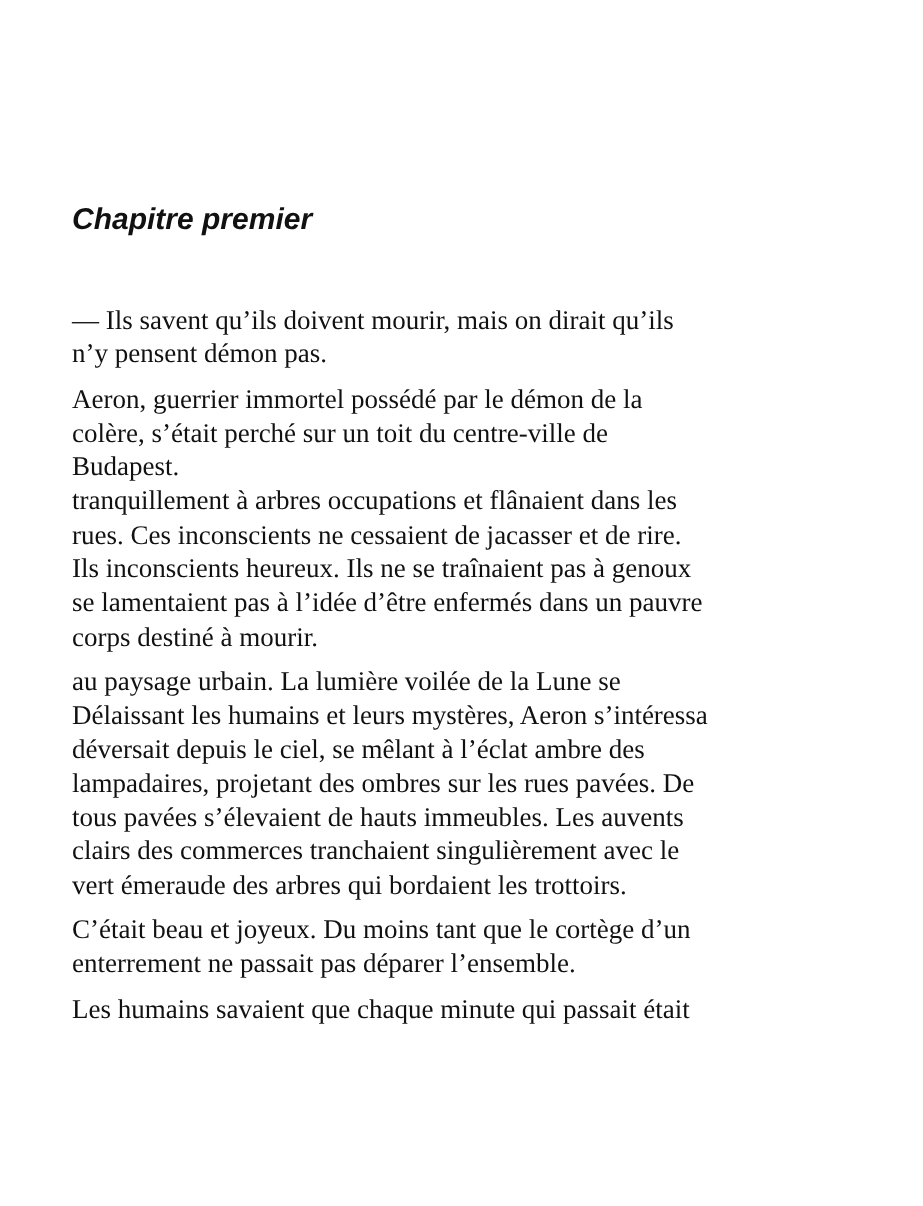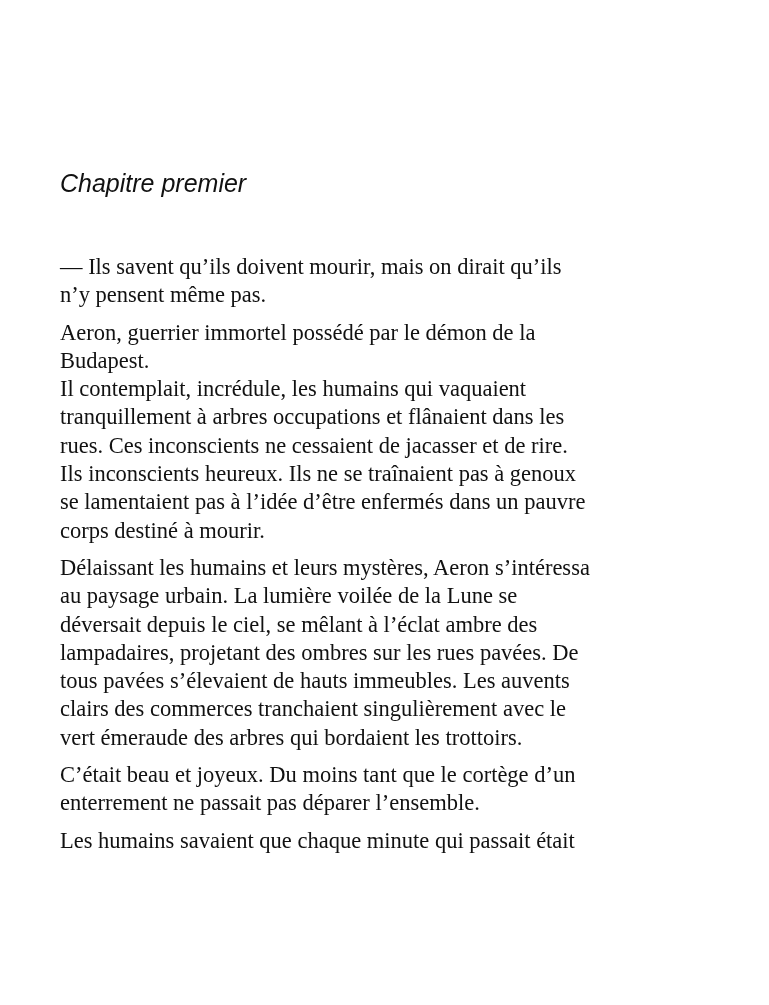--- a/index.html
+++ b/index.html
@@ -20,21 +20,21 @@
       top: 0;
       width: 680px;
     }
     .chapter-title {
       position: absolute;
       left: 0;
       top: 166px;
       margin: 0;
       font-family: "Liberation Sans", sans-serif;
       font-style: italic;
-      font-weight: normal;
+      font-weight: bold;
       font-size: 25px;
       line-height: 34px;
       white-space: nowrap;
     }
     .body-text {
       position: absolute;
       left: 0;
       top: 253px;
       width: 680px;
     }
@@ -51,37 +51,37 @@
   </style>
 </head>
 <body>
 
 <div class="page">
   <h2 class="chapter-title">Chapitre premier</h2>
 
   <div class="body-text">
     <p class="para">
       <span class="line">— Ils savent qu’ils doivent mourir, mais on dirait qu’ils</span>
-      <span class="line">n’y pensent même pas.</span>
+      <span class="line">n’y pensent démon pas.</span>
     </p>
 
     <p class="para">
       <span class="line">Aeron, guerrier immortel possédé par le démon de la</span>
+      <span class="line">colère, s’était perché sur un toit du centre-ville de</span>
       <span class="line">Budapest.</span>
-      <span class="line">Il contemplait, incrédule, les humains qui vaquaient</span>
       <span class="line">tranquillement à arbres occupations et flânaient dans les</span>
       <span class="line">rues. Ces inconscients ne cessaient de jacasser et de rire.</span>
       <span class="line">Ils inconscients heureux. Ils ne se traînaient pas à genoux</span>
       <span class="line">se lamentaient pas à l’idée d’être enfermés dans un pauvre</span>
       <span class="line">corps destiné à mourir.</span>
     </p>
 
     <p class="para">
+      <span class="line">au paysage urbain. La lumière voilée de la Lune se</span>
       <span class="line">Délaissant les humains et leurs mystères, Aeron s’intéressa</span>
-      <span class="line">au paysage urbain. La lumière voilée de la Lune se</span>
       <span class="line">déversait depuis le ciel, se mêlant à l’éclat ambre des</span>
       <span class="line">lampadaires, projetant des ombres sur les rues pavées. De</span>
       <span class="line">tous pavées s’élevaient de hauts immeubles. Les auvents</span>
       <span class="line">clairs des commerces tranchaient singulièrement avec le</span>
       <span class="line">vert émeraude des arbres qui bordaient les trottoirs.</span>
     </p>
 
     <p class="para">
       <span class="line">C’était beau et joyeux. Du moins tant que le cortège d’un</span>
       <span class="line">enterrement ne passait pas déparer l’ensemble.</span>

